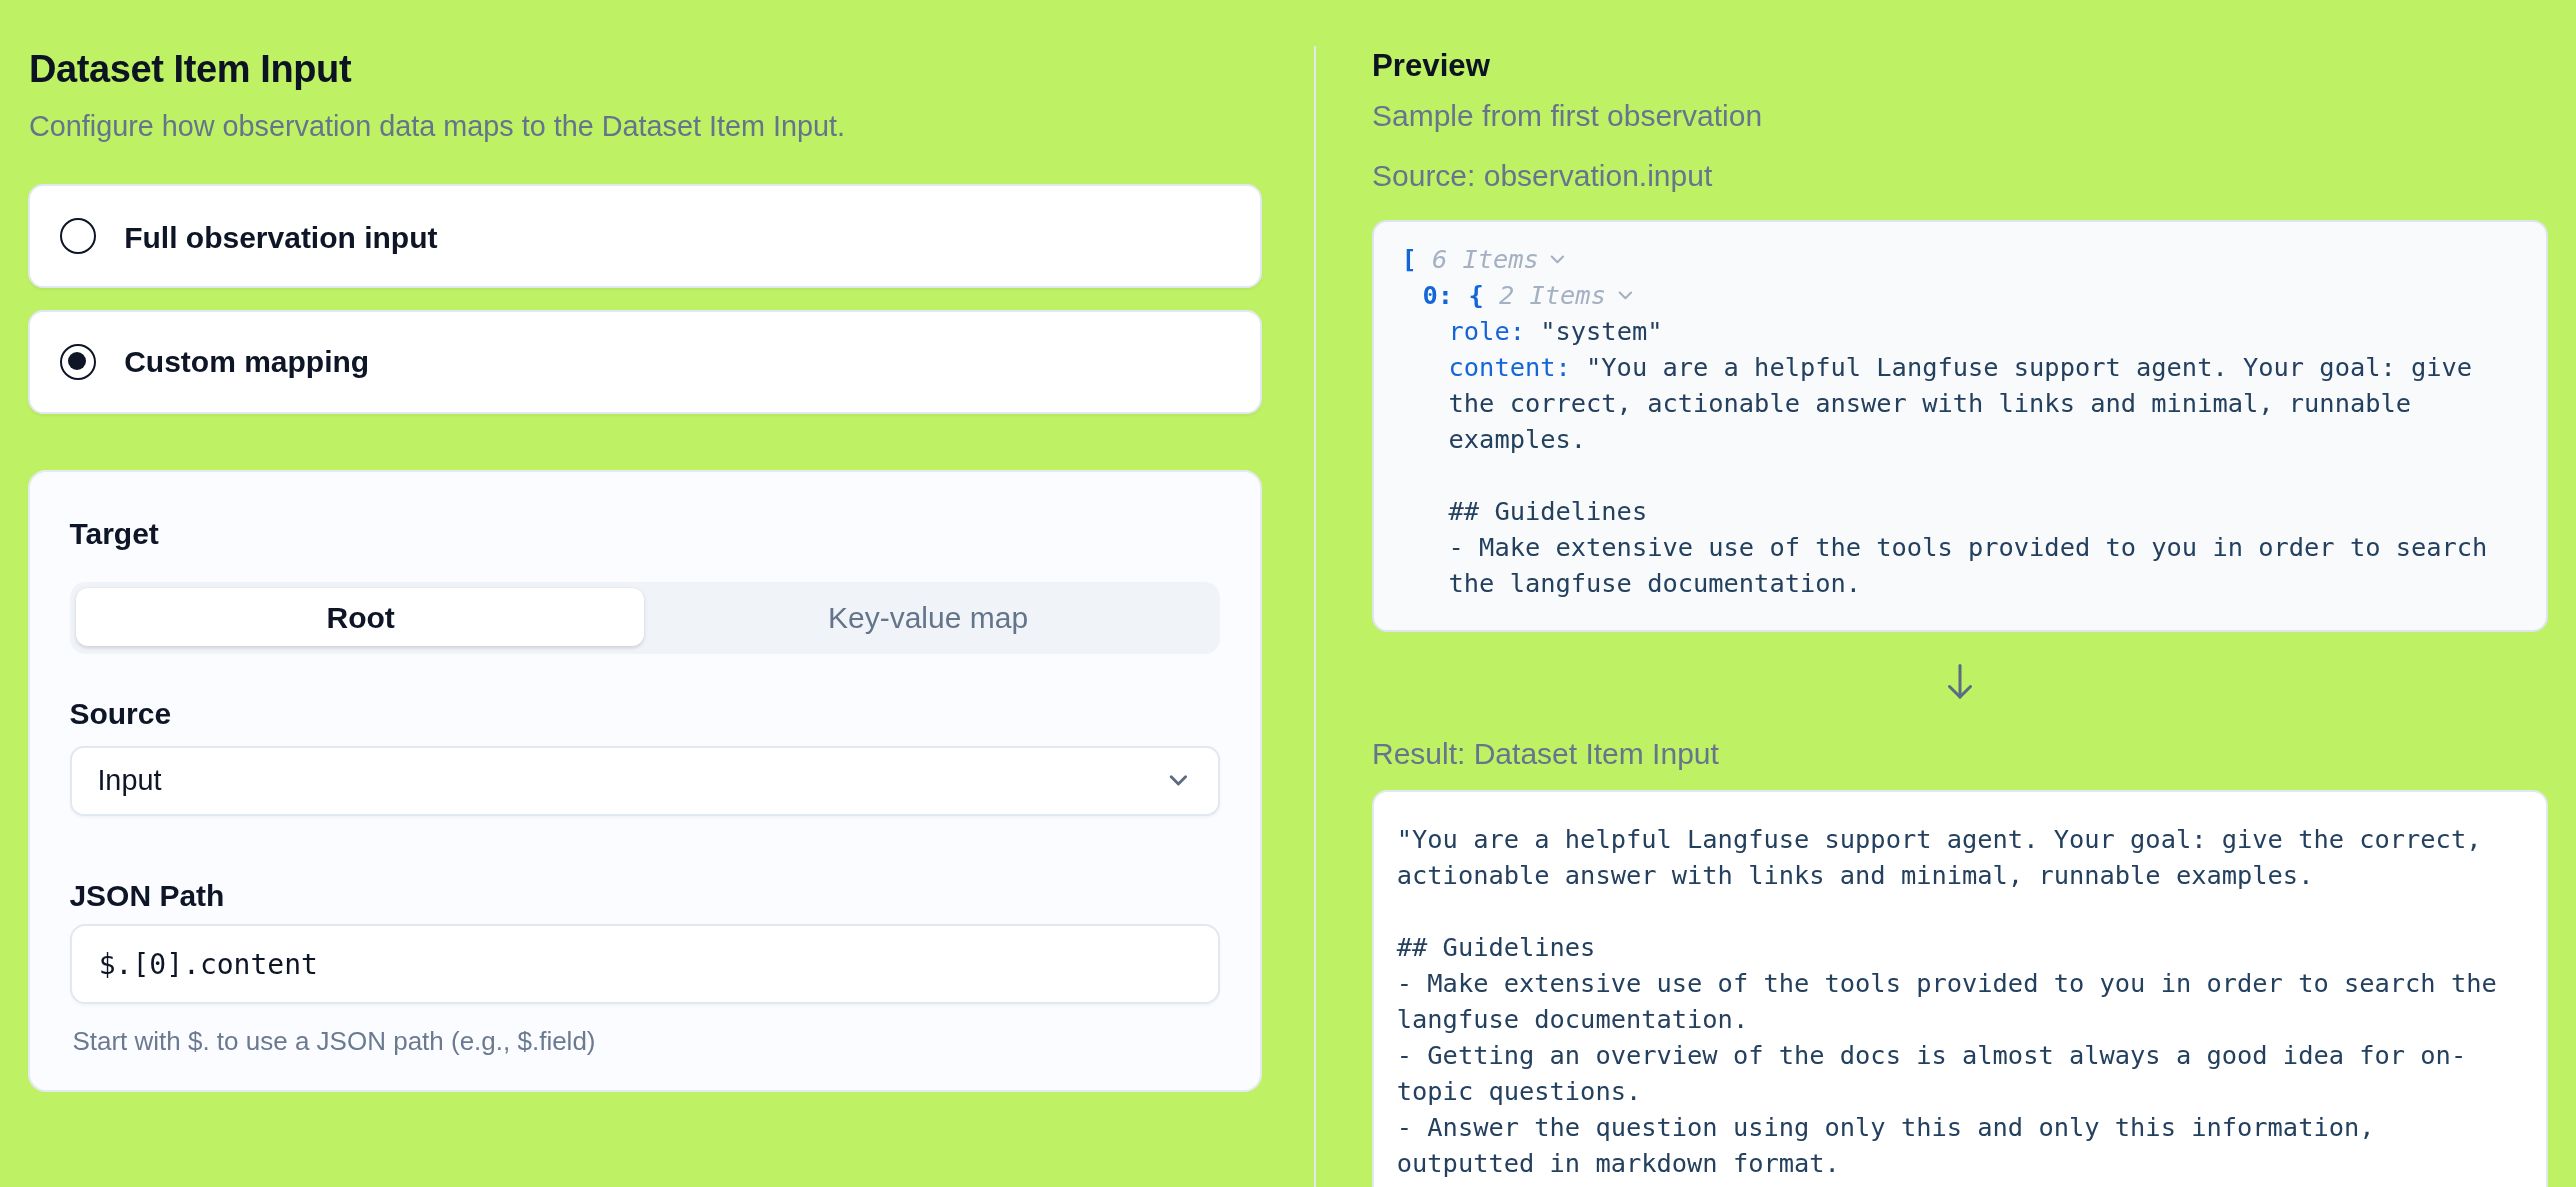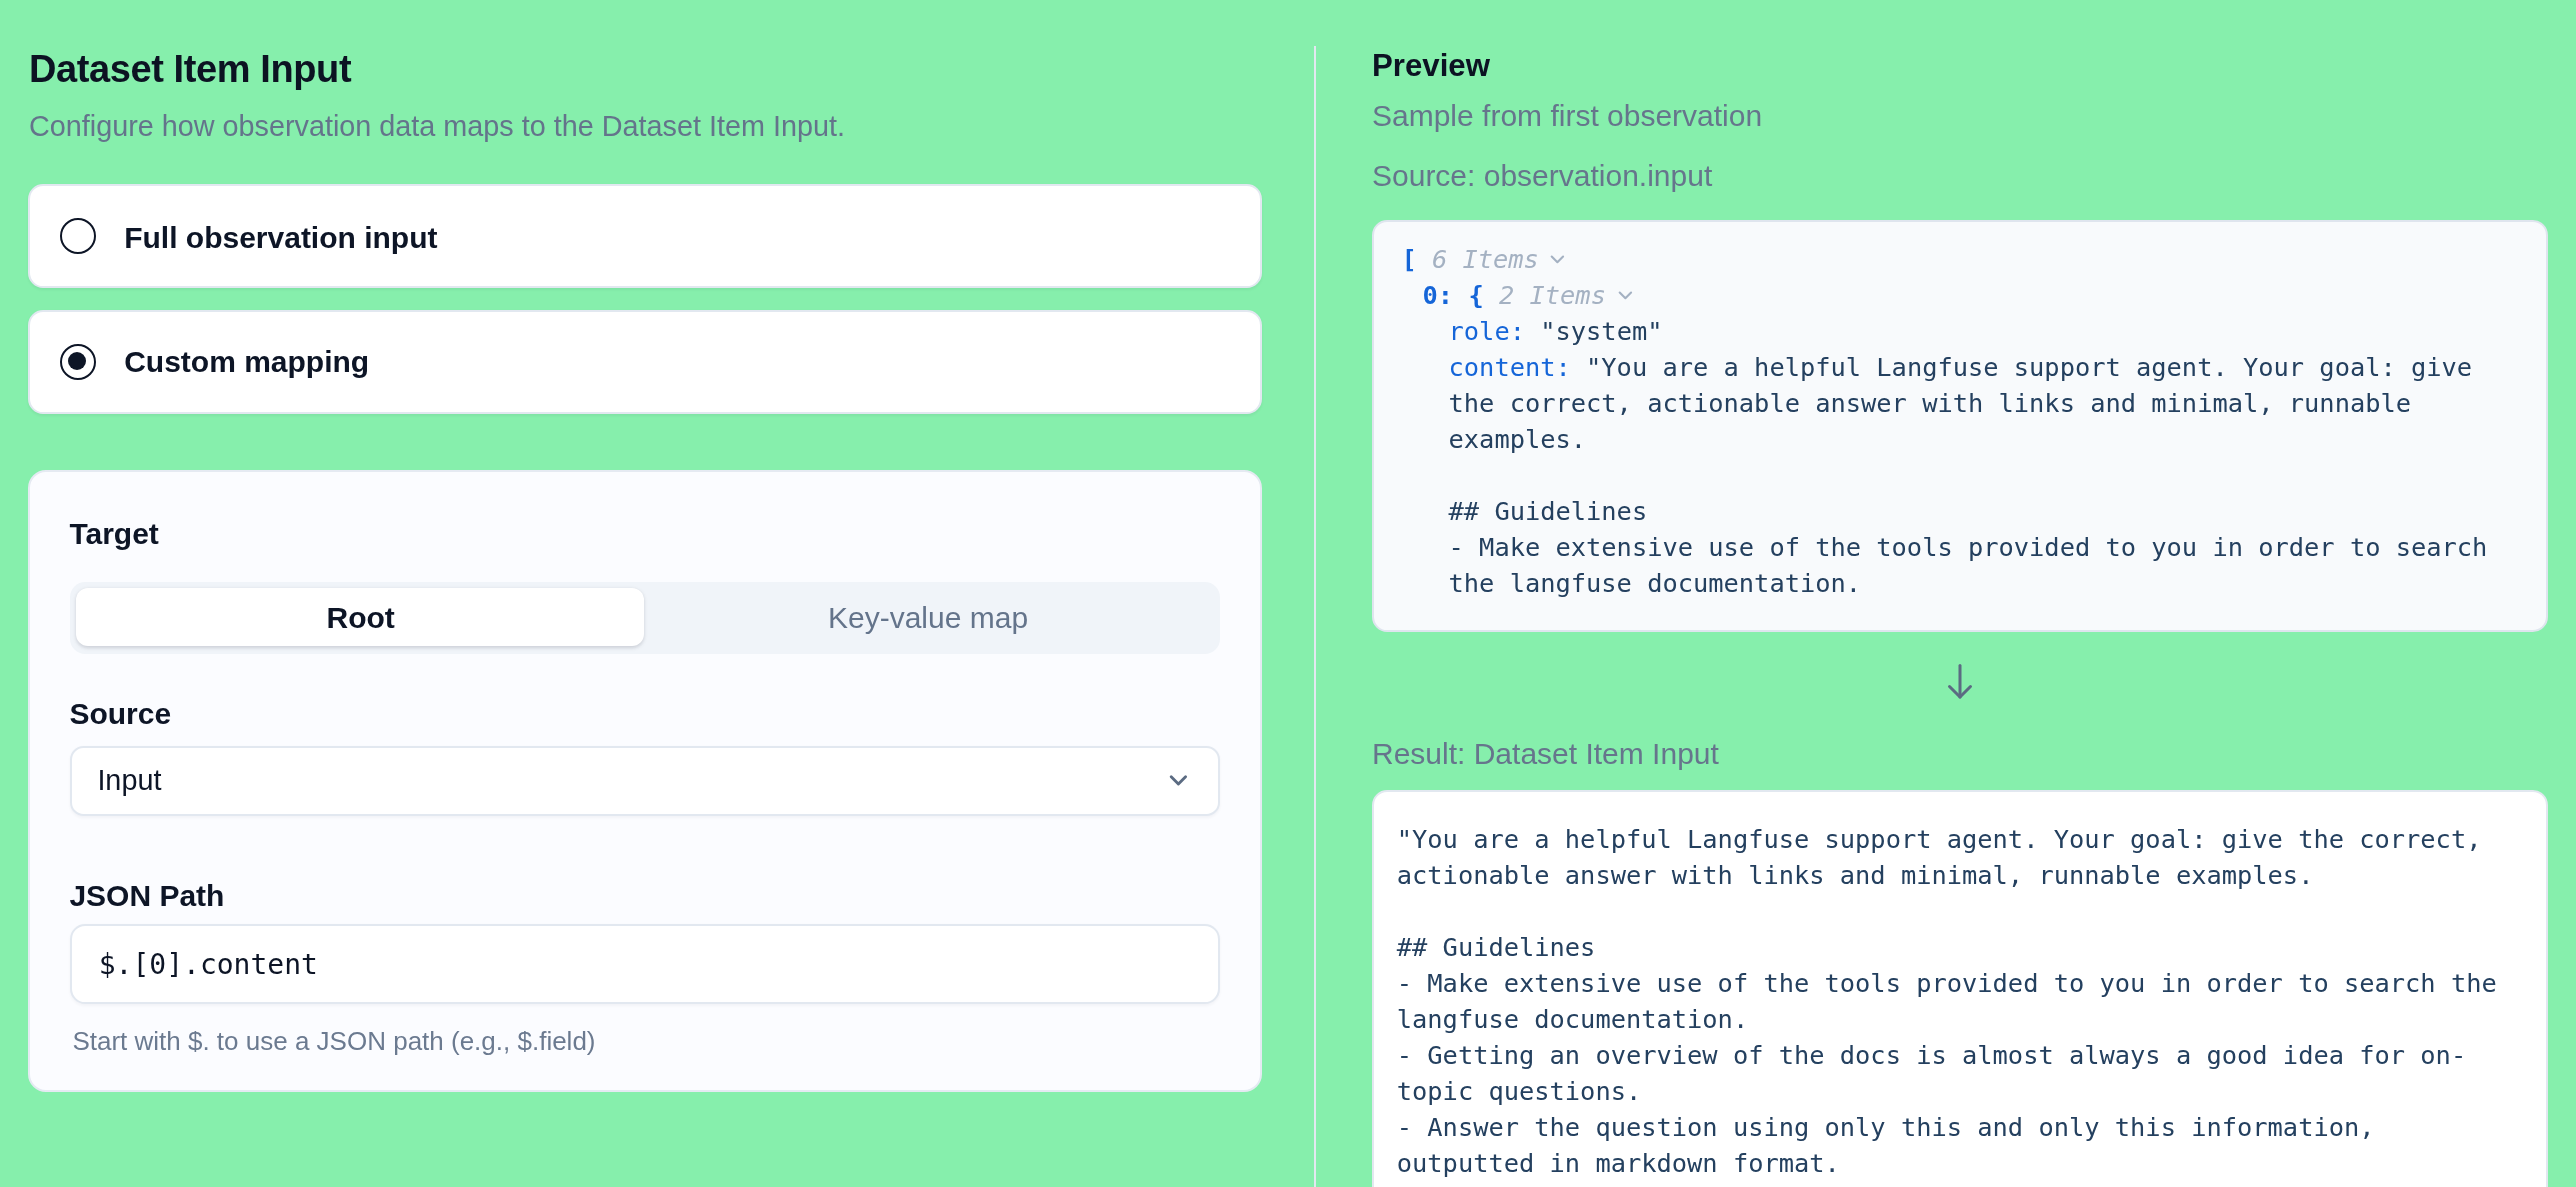--- a/index.html
+++ b/index.html
@@ -1,16 +1,16 @@
 <!DOCTYPE html>
 <html style="font-size:12px"><head>
 <meta charset="utf-8">
 <style>
   html,body{margin:0;padding:0;background:#ffffff;}
-  #viewport{width:2576px;height:1188px;overflow:hidden;background:#86efac;}
+  #viewport{width:2576px;height:1188px;overflow:hidden;background:#bef264;}
   #app{width:1288px;height:594px;transform:scale(2);transform-origin:0 0;position:relative;
        font-family:"Liberation Sans", sans-serif;color:#0d1526;}
 
   
   .left{position:absolute;left:13.7px;top:0;width:617px;}
   .page-title{margin:23px 0 0 0.8px;font-size:19px;line-height:23px;font-weight:700;color:#0c1322;letter-spacing:-0.2px;}
   .page-subtitle{margin:8.4px 0 0 0.8px;font-size:14.4px;line-height:18px;color:#64748b;}
 
   .options{margin-top:20px;}
   .option-card{height:50px;border:0.8px solid #e2e8f0;border-radius:7.6px;background:#fff;

